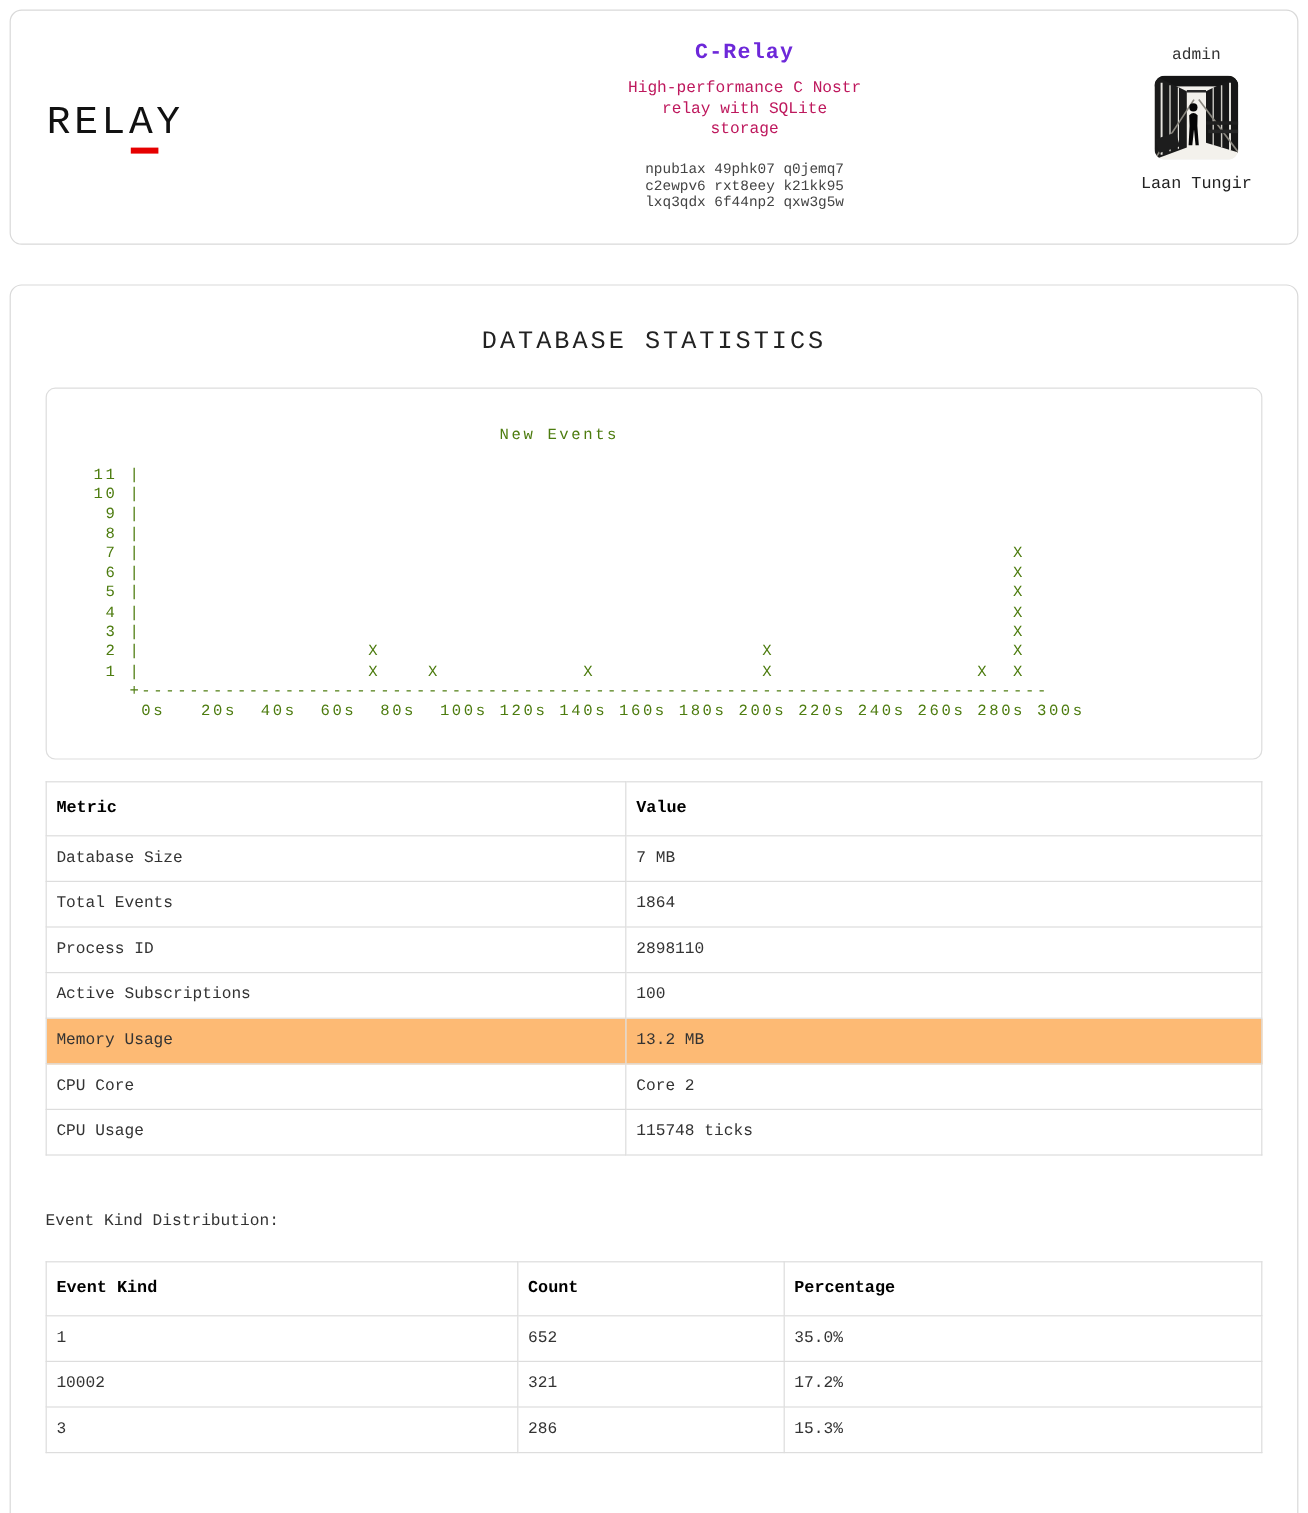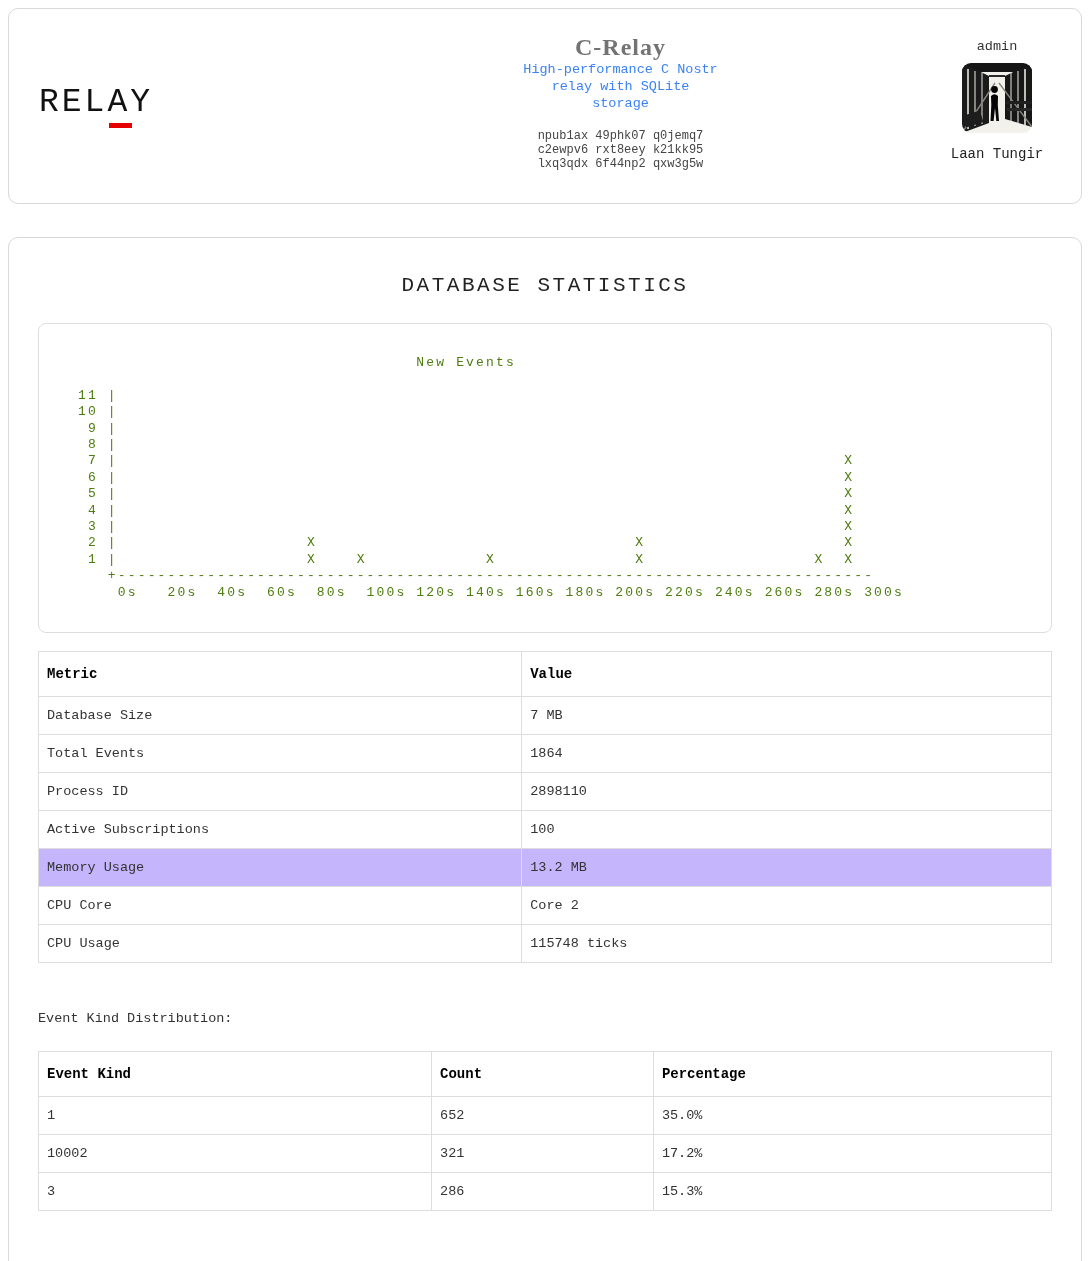--- a/index.html
+++ b/index.html
@@ -26,22 +26,22 @@
     padding-left: 30px;
     display: flex; flex-direction: column; justify-content: center;
   }
   .logo-text {
     font-size: 33px; letter-spacing: 3px; color: #111; line-height: 36px;
   }
   .logo-underline {
     width: 23px; height: 5px; margin-left: 70px; margin-top: 2px;
   }
   .center-zone { padding-top: 25px; text-align: center; width: 280px; }
-  .app-title { font-size: 24px; font-weight: bold; color: #737373; letter-spacing: 1px; font-family: Liberation Serif, serif; }
-  .tagline { margin-top: 0; font-size: 13.5px; line-height: 17px; color: #3b82f6; }
+  .app-title { font-size: 18px; font-weight: bold; color: #6d28d9; letter-spacing: 1px; }
+  .tagline { margin-top: 12px; font-size: 13.5px; line-height: 17px; color: #be185d; }
   .npub-block { margin-top: 17px; font-size: 12px; line-height: 14px; color: #444; }
   .admin-zone { width: 130px; margin-right: 19px; padding-top: 30px; text-align: center; }
   .admin-label { font-size: 13.5px; color: #333; }
   .avatar-frame {
     width: 70px; height: 70px; margin: 9px auto 0;
     border-radius: 9px; overflow: hidden; background: #eee;
   }
   .admin-name { margin-top: 13px; font-size: 14px; color: #222; }
   
   .main-card {
@@ -68,21 +68,21 @@
     white-space: pre;
   }
   
   table { width: 100%; border-collapse: collapse; font-size: 13.5px; }
   th, td { border: 1px solid #ddd; text-align: left; }
   th { font-weight: bold; color: #000; padding: 14px 8px; font-size: 14px; }
   td { padding: 10px 8px; color: #333; line-height: 17px; }
   .metrics-table col.c-metric { width: 47.7%; }
   .dist-table col.c-kind { width: 38.8%; }
   .dist-table col.c-count { width: 21.9%; }
-  .row-highlight td { background: #c4b5fd; }
+  .row-highlight td { background: #fdba74; }
   .dist-label { margin: 48px 0 25px; font-size: 13.5px; color: #333; }
 </style>
 </head>
 <body>
 
 <div class="card header-card">
   <div class="logo-zone">
     <div class="logo-text">RELAY</div>
     <div class="logo-underline" id="logo-underline" style="background: rgb(230, 0, 0);"></div>
   </div>

